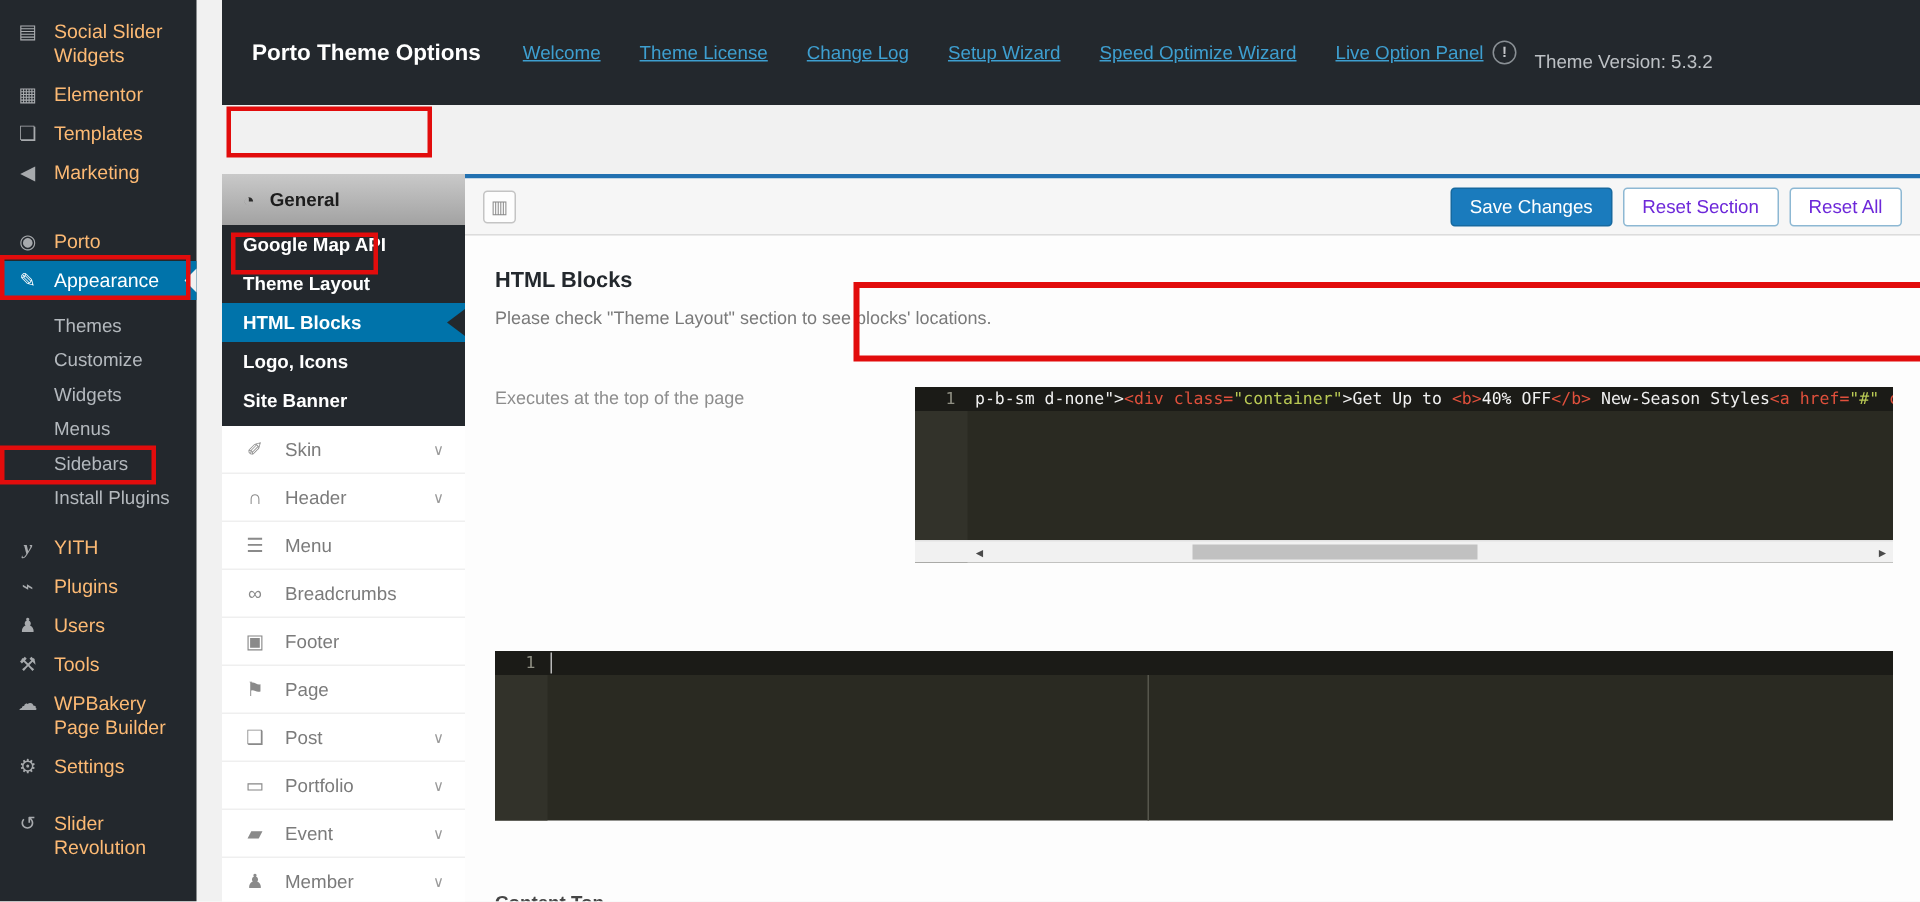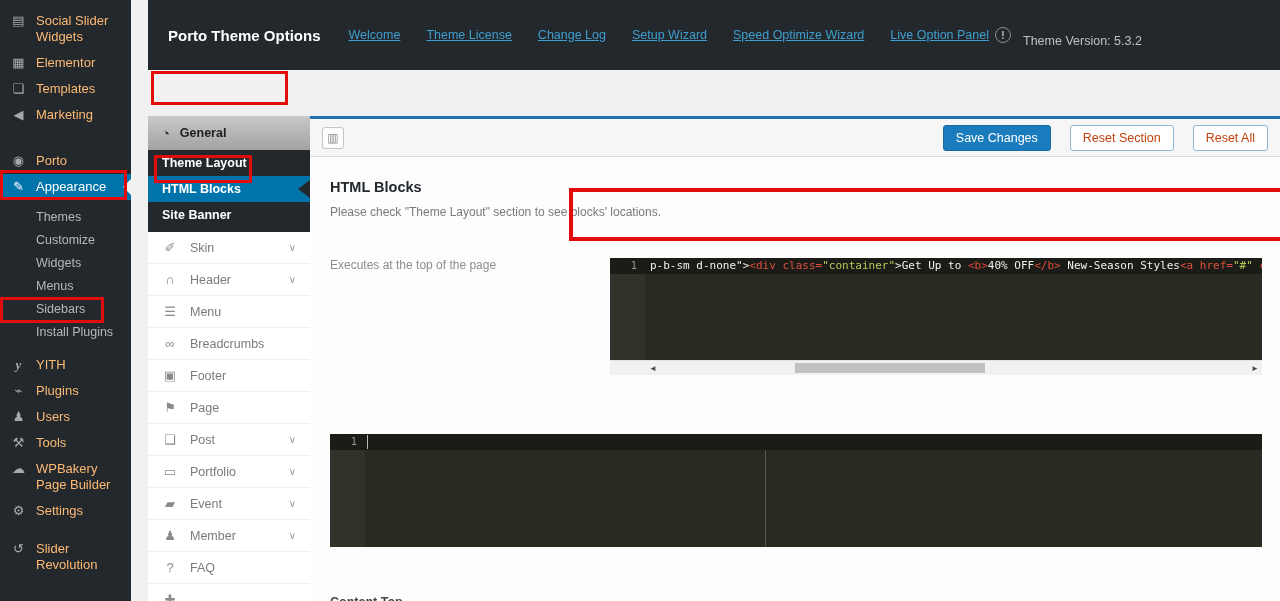--- a/index.html
+++ b/index.html
@@ -46,23 +46,23 @@
   .nav-row { height:32px; display:flex; align-items:center; gap:12px; padding:0 14px; background:#fff; border-bottom:1px solid #efefef; color:#7b7b7b; font-size:12.5px; cursor:pointer; }
   .nav-row .n-ico { width:16px; flex:none; text-align:center; color:#8a8a8a; font-size:13px; }
   .nav-row .chev { margin-left:auto; color:#9a9a9a; font-size:10px; }
 
   
   .main { flex:1; min-width:0; display:flex; flex-direction:column; background:#fdfdfd; }
   .blue-line { height:3px; flex:none; background:#2271b1; }
   .toolbar { height:38px; flex:none; background:#f6f6f6; border-bottom:1px solid #dcdcdc; display:flex; align-items:center; padding:0 12px; }
   .tool-ico-btn { width:22px; height:22px; border:1px solid #c4c4c4; border-radius:3px; background:#fdfdfd; color:#8b8b8b; font-size:12px; display:flex; align-items:center; justify-content:center; cursor:pointer; }
   .toolbar .btns { margin-left:auto; display:flex; gap:7px; }
-  .btn { font-family:"Liberation Sans", sans-serif; font-size:12.5px; border-radius:3px; padding:5px 12px; cursor:pointer;margin-left:12px; }
+  .btn { font-family:"Liberation Sans", sans-serif; font-size:12.5px; border-radius:3px; padding:5px 12px; cursor:pointer; }
   .btn-primary { background:#1a7bbd; border:1px solid #16699f; color:#fff; }
-  .btn-secondary { background:#fff; border:1px solid #8db8d3; color:#c2410c; }
+  .btn-secondary { background:#fff; border:1px solid #8db8d3; color:#6d28d9; }
 
   .content-scroll { flex:1; padding:14px 18px 0 20px; overflow:hidden; }
   .section-title { font-size:14.5px; color:#23282d; font-weight:bold; margin:8px 0 10px; }
   .section-note { font-size:12px; color:#7a7a7a; }
 
   .field { display:flex; }
   .f-top { margin-top:30px; }
   .f-banner { margin-top:50px; }
   .f-ctop { margin-top:48px; }
   .field-label-col { width:280px; flex:none; }
@@ -175,22 +175,24 @@
   </header>
 
   <div class="panel-body">
 
     <nav class="options-nav">
       <div class="nav-dark">
         <div class="general-row">
           <span class="g-ico">◔</span>
           <span>General</span>
         </div>
+        <div class="nav-sub-item">Google Map API</div>
         <div class="nav-sub-item">Theme Layout</div>
         <div class="nav-sub-item active">HTML Blocks</div>
+        <div class="nav-sub-item">Logo, Icons</div>
         <div class="nav-sub-item">Site Banner</div>
       </div>
       <div class="nav-row">
         <span class="n-ico">✐</span>
         <span>Skin</span>
         <span class="chev">∨</span>
       </div>
       <div class="nav-row">
         <span class="n-ico">∩</span>
         <span>Header</span>

